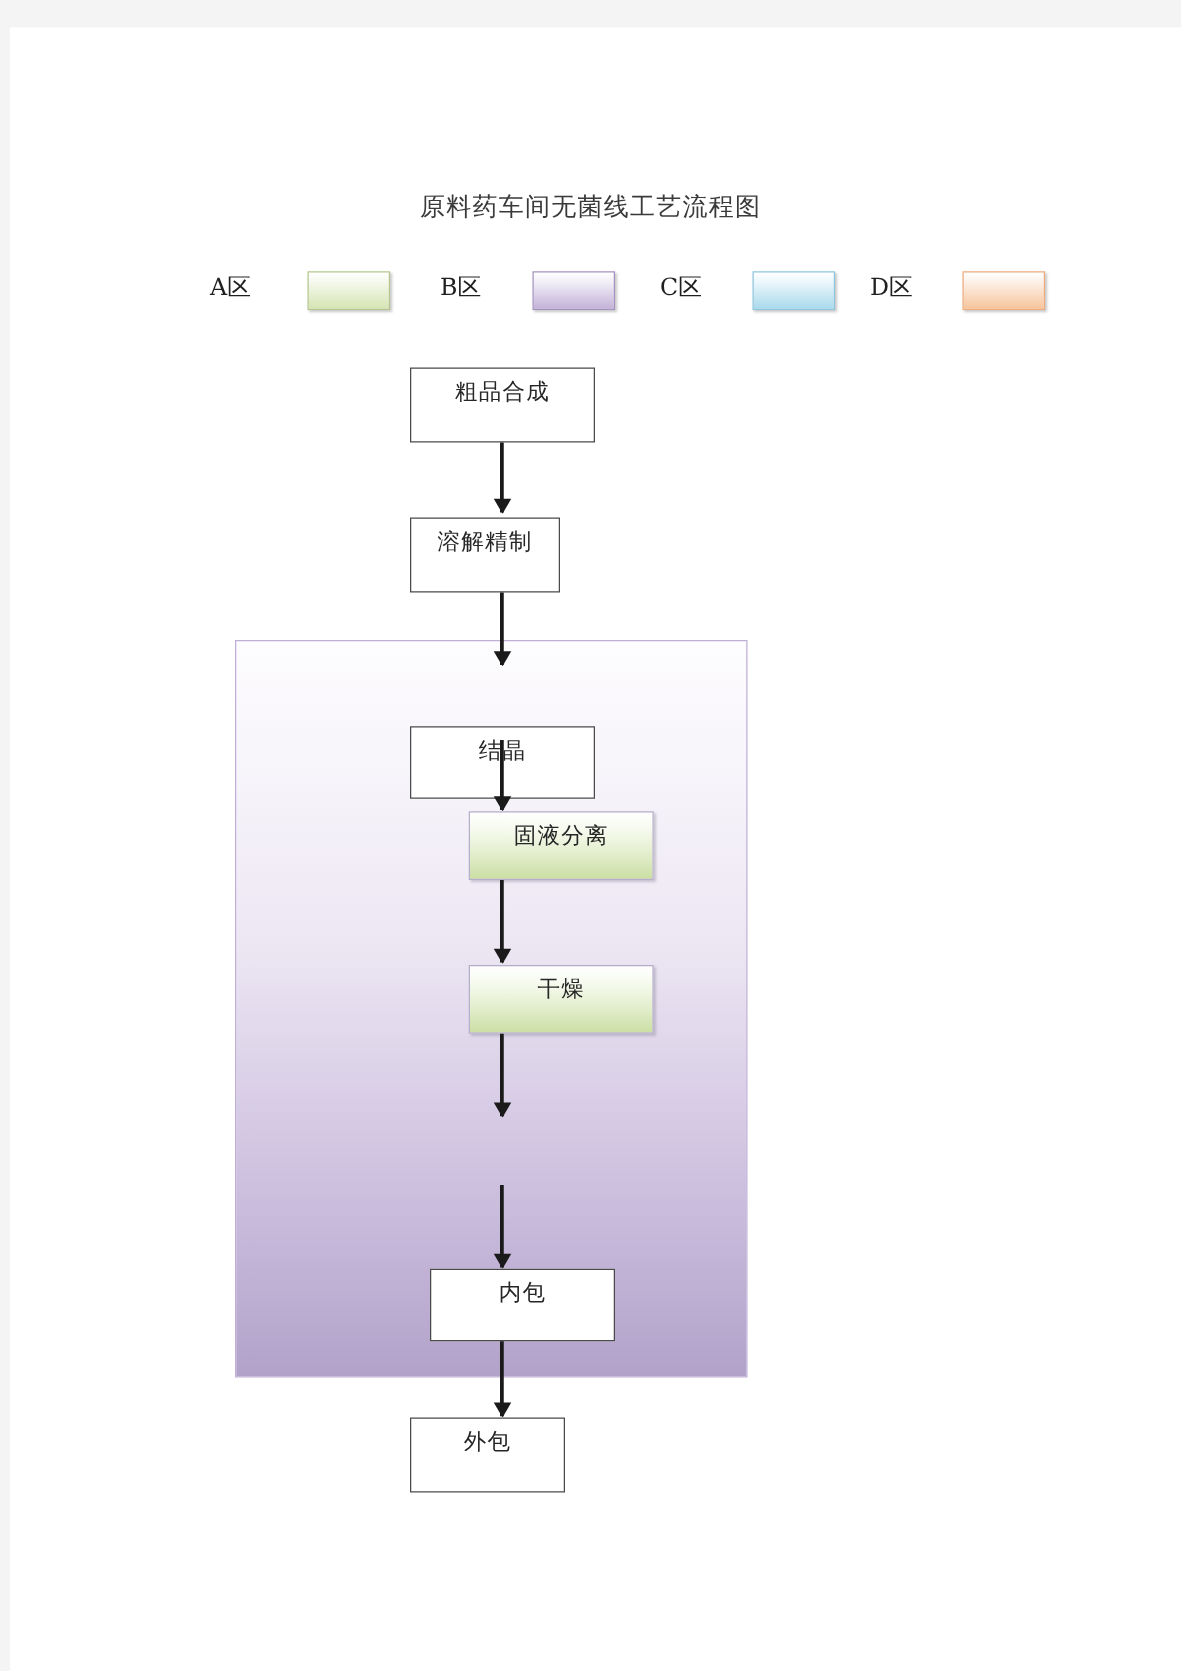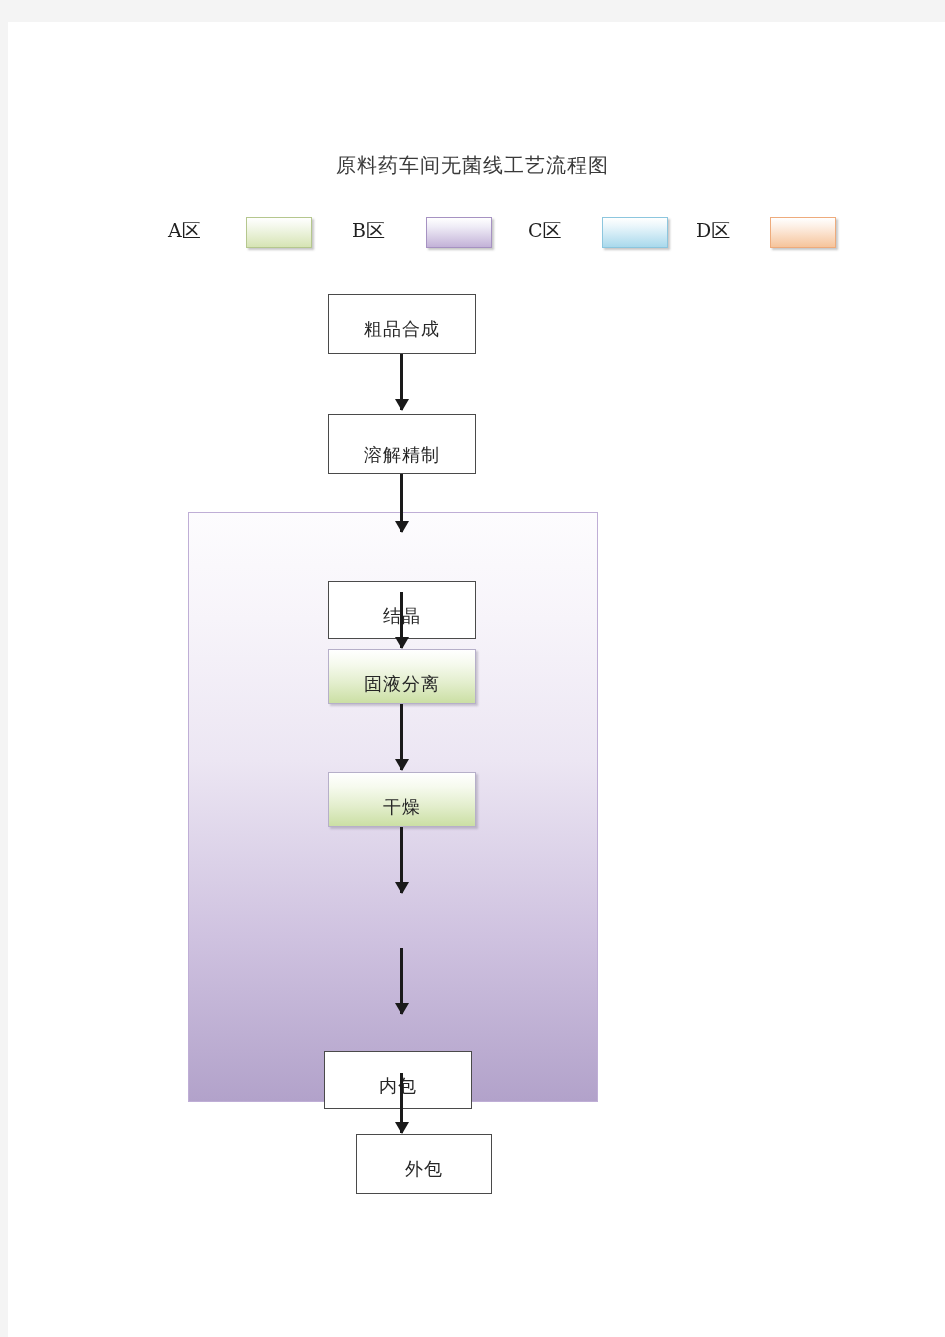--- a/index.html
+++ b/index.html
@@ -101,38 +101,39 @@
     box-sizing: border-box;
   }
 
   
   .node {
     position: absolute;
     box-sizing: border-box;
     display: flex;
     justify-content: center;
     align-items: flex-start;
-    padding-top: 22px;
+    padding-top: 7px;
   }
   .node-label {
     font-family: "DejaVu Serif", "Liberation Serif", serif;
     font-size: 18px;
     line-height: 24px;
     color: #262626;
     white-space: nowrap;
     letter-spacing: 1px;
   }
   .node-white {
     background: #ffffff;
     border: 1.5px solid #4a4a4a;
   }
   .node-green {
     background: linear-gradient(to bottom, #ffffff 0%, #f6faee 26%, #e3eecd 62%, #cbdfa4 100%);
     border: 1px solid #b6afc9;
     box-shadow: 1.5px 1.5px 2px rgba(120,115,135,0.35);
+    margin-left: 47px;
   }
 
   
   .arrow {
     position: absolute;
     width: 3px;
     background: #1a1a1a;
   }
   .arrow::after {
     content: "";
@@ -180,21 +181,21 @@
 
   <div id="flow">
 
     <div id="zone-b-region"></div>
 
     <div class="node node-white" style="left:320px; top:272px; width:148px; height:60px;">
       <span class="node-label">粗品合成</span>
     </div>
     <div class="arrow" style="left:392px; top:332px; height:56px;"></div>
 
-    <div class="node node-white" style="left:320px; top:392px; width:148px; height:60px;align-items:center;">
+    <div class="node node-white" style="left:320px; top:392px; width:120px; height:60px;">
       <span class="node-label">溶解精制</span>
     </div>
     <div class="arrow" style="left:392px; top:452px; height:58px;"></div>
 
     <div class="node node-white" style="left:320px; top:512px; width:148px; height:58px;margin-top:47px;">
       <span class="node-label">结晶</span>
     </div>
     <div class="arrow" style="left:392px; top:570px; height:56px;"></div>
 
     <div class="node node-green" style="left:320px; top:627px; width:148px; height:55px;">
@@ -202,24 +203,24 @@
     </div>
     <div class="arrow" style="left:392px; top:682px; height:66px;"></div>
 
     <div class="node node-green" style="left:320px; top:750px; width:148px; height:55px;text-align:center;">
       <span class="node-label">干燥</span>
     </div>
     <div class="arrow" style="left:392px; top:805px; height:66px;"></div>
 
     <div class="arrow" style="left:392px; top:926px; height:66px;"></div>
 
-    <div class="node node-white" style="left:316px; top:993px; width:148px; height:58px;margin-top:36px;">
+    <div class="node node-white" style="left:336px; top:993px; width:148px; height:58px;">
       <span class="node-label">内包</span>
     </div>
     <div class="arrow" style="left:392px; top:1051px; height:60px;"></div>
 
-    <div class="node node-white" style="left:320px; top:1112px; width:136px; height:60px;margin-left:28px;">
+    <div class="node node-white" style="left:320px; top:1112px; width:124px; height:60px;">
       <span class="node-label">外包</span>
     </div>
 
   </div>
 
 </div>
 
 </body></html>

